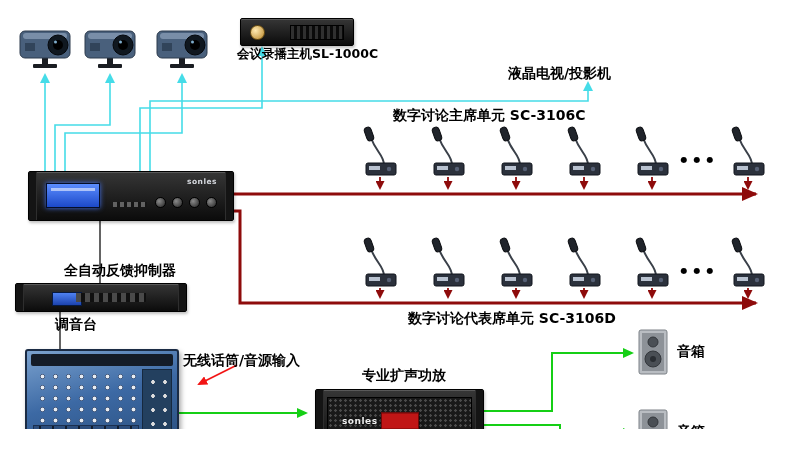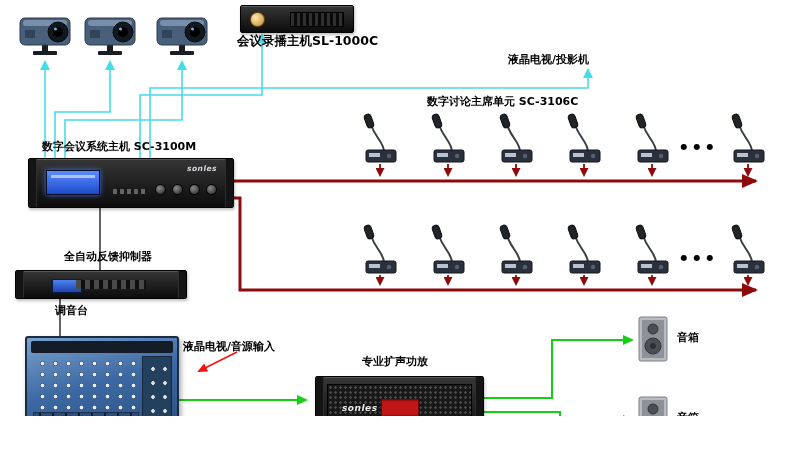--- a/index.html
+++ b/index.html
@@ -1,40 +1,40 @@
 <!DOCTYPE html>
 <html style="--video-line: #45dce8; --bus-line: #8e0b0b; --audio-line: #15cf15; --input-arrow: #f21414;"><head>
 <meta charset="utf-8">
 <style>
   html,body{margin:0;padding:0;background:#fff;}
   :root{--video-line:#45dce8;--bus-line:#8e0b0b;--audio-line:#15cf15;--input-arrow:#f21414;}
   .canvas{position:relative;width:786px;height:416px;background:#fff;overflow:hidden;
-          font-family:"DejaVu Sans","Liberation Sans",sans-serif;}
+          font-family:"DejaVu Sans","Liberation Sans",sans-serif;margin-top:13px;}
   svg.abs{position:absolute;left:0;top:0;}
   .lines{pointer-events:none;}
   .ln-video{stroke:var(--video-line);stroke-width:1.6;fill:none;}
   .ln-bus{stroke:var(--bus-line);stroke-width:3;fill:none;}
   .ln-bus-s{stroke:var(--bus-line);stroke-width:1.8;fill:none;}
   .ln-audio{stroke:var(--audio-line);stroke-width:2;fill:none;}
   .ln-input{stroke:var(--input-arrow);stroke-width:1.6;fill:none;}
   .ln-dark{stroke:#222;stroke-width:1.4;fill:none;}
-  .lbl{position:absolute;font-size:11px;font-weight:600;color:#000;white-space:nowrap;}
+  .lbl{position:absolute;font-size:14px;font-weight:600;color:#000;white-space:nowrap;}
   .lbl.big{font-size:12.5px;font-weight:700;}
   .dots{position:absolute;width:56px;text-align:center;font-size:8px;font-weight:700;letter-spacing:6px;color:#000;}
   .icon{position:absolute;}
   .device{position:absolute;background:linear-gradient(#363636,#0b0b0b);border:1px solid #000;border-radius:2px;
           box-shadow:inset 0 1px 0 rgba(255,255,255,.18),1px 2px 3px rgba(0,0,0,.25);}
   .ear{position:absolute;top:0;bottom:0;width:7px;background:#141414;}
   .ear.l{left:0;border-right:1px solid #2e2e2e;}
   .ear.r{right:0;border-left:1px solid #2e2e2e;}
   
   .host .lcd{position:absolute;left:17px;top:11px;width:52px;height:23px;background:linear-gradient(#5b8dff,#1c49c8);
              border:1px solid #050e26;box-shadow:0 0 5px rgba(70,120,255,.9);}
   .host .lcd::after{content:"";position:absolute;left:4px;top:4px;right:4px;height:3px;background:rgba(255,255,255,.55);}
-  .brand{position:absolute;color:#d6d9df;font-size:7.5px;font-style:italic;font-weight:700;letter-spacing:.5px;}
+  .brand{position:absolute;color:#d6d9df;font-size:7.5px;font-weight:700;letter-spacing:.5px;}
   .host .brand{right:16px;top:5px;}
   .host .btns{position:absolute;left:84px;top:30px;width:34px;height:5px;
               background:repeating-linear-gradient(90deg,#626262 0 4px,#151515 4px 7px);}
   .knob{position:absolute;top:25px;width:9px;height:9px;border-radius:50%;border:1px solid #000;
         background:radial-gradient(circle at 35% 35%,#8a8a8a,#222);}
   
   .rec-logo{position:absolute;left:9px;top:6px;width:13px;height:13px;border-radius:50%;border:1px solid #6e5012;
             background:radial-gradient(circle at 35% 35%,#ffeab0,#b9872c);}
   .rec-vents{position:absolute;right:9px;top:6px;width:52px;height:13px;border:1px solid #000;
              background:repeating-linear-gradient(90deg,#303030 0 3px,#0a0a0a 3px 6px);}
@@ -172,21 +172,21 @@
       <use href="#cam-shape"></use>
     </svg>
 
   <div class="device" style="left:240px;top:5px;width:112px;height:26px">
     <div class="rec-logo"></div>
     <div class="rec-vents"></div>
   </div>
   <div class="lbl big" style="left:237px;top:33px">会议录播主机SL-1000C</div>
 
   <div class="lbl" style="left:508px;top:52px">液晶电视/投影机</div>
-  <div class="lbl" style="left:427px;top:94px">数字讨论主席单元 SC-3106C</div>
+  <div class="lbl" style="left:393px;top:94px">数字讨论主席单元 SC-3106C</div>
 
   <svg class="icon" style="left:360px;top:112px" width="40" height="52" viewBox="0 0 40 52">
       <use href="#mic-shape"></use>
     </svg>
   <svg class="icon" style="left:428px;top:112px" width="40" height="52" viewBox="0 0 40 52">
       <use href="#mic-shape"></use>
     </svg>
   <svg class="icon" style="left:496px;top:112px" width="40" height="52" viewBox="0 0 40 52">
       <use href="#mic-shape"></use>
     </svg>
@@ -194,21 +194,20 @@
       <use href="#mic-shape"></use>
     </svg>
   <svg class="icon" style="left:632px;top:112px" width="40" height="52" viewBox="0 0 40 52">
       <use href="#mic-shape"></use>
     </svg>
   <div class="dots" style="left:672px;top:142px">●●●</div>
   <svg class="icon" style="left:728px;top:112px" width="40" height="52" viewBox="0 0 40 52">
       <use href="#mic-shape"></use>
     </svg>
 
-  <div class="lbl" style="left:42px;top:139px">数字会议系统主机 SC-3100M</div>
   <div class="device host" style="left:28px;top:158px;width:204px;height:48px">
     <div class="ear l"></div>
     <div class="ear r"></div>
     <div class="lcd"></div>
     <div class="brand">sonles</div>
     <div class="btns"></div>
     <div class="knob" style="left:126px"></div>
     <div class="knob" style="left:143px"></div>
     <div class="knob" style="left:160px"></div>
     <div class="knob" style="left:177px"></div>
@@ -222,21 +221,21 @@
     <div class="sup-marks"></div>
   </div>
 
   <div class="lbl" style="left:55px;top:303px">调音台</div>
   <div class="mixer" style="left:25px;top:336px;width:150px;height:120px">
     <div class="mx-top"></div>
     <div class="mx-knobs"></div>
     <div class="mx-faders"></div>
     <div class="mx-right"></div>
   </div>
-  <div class="lbl" style="left:183px;top:339px">液晶电视/音源输入</div>
+  <div class="lbl" style="left:183px;top:339px">无线话筒/音源输入</div>
 
   <div class="lbl" style="left:362px;top:354px">专业扩声功放</div>
   <div class="device amp" style="left:315px;top:376px;width:167px;height:62px">
     <div class="ear l"></div>
     <div class="ear r"></div>
     <div class="amp-mesh"></div>
     <div class="brand">sonles</div>
     <div class="amp-badge"></div>
     <div class="amp-power"></div>
   </div>
@@ -253,20 +252,21 @@
   <svg class="icon" style="left:564px;top:223px" width="40" height="52" viewBox="0 0 40 52">
       <use href="#mic-shape"></use>
     </svg>
   <svg class="icon" style="left:632px;top:223px" width="40" height="52" viewBox="0 0 40 52">
       <use href="#mic-shape"></use>
     </svg>
   <div class="dots" style="left:672px;top:253px">●●●</div>
   <svg class="icon" style="left:728px;top:223px" width="40" height="52" viewBox="0 0 40 52">
       <use href="#mic-shape"></use>
     </svg>
+  <div class="lbl" style="left:408px;top:297px">数字讨论代表席单元 SC-3106D</div>
 
   <svg class="icon" style="left:638px;top:316px" width="30" height="46" viewBox="0 0 30 46">
       <use href="#spk-shape"></use>
     </svg>
   <div class="lbl" style="left:677px;top:330px">音箱</div>
   <svg class="icon" style="left:638px;top:396px" width="30" height="46" viewBox="0 0 30 46">
       <use href="#spk-shape"></use>
     </svg>
   <div class="lbl" style="left:677px;top:410px">音箱</div>
 

